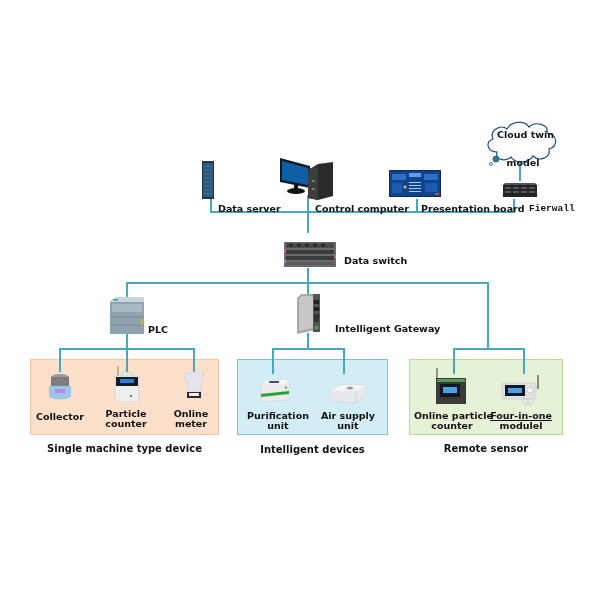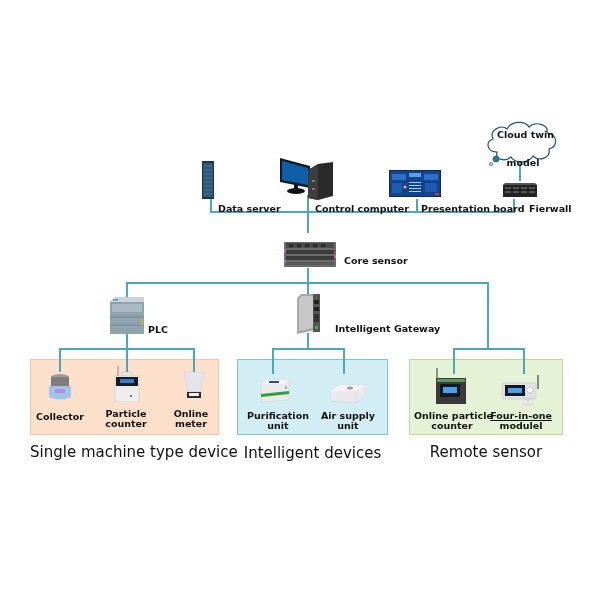--- a/index.html
+++ b/index.html
@@ -3,21 +3,21 @@
 <meta charset="utf-8">
 <style>
   html, body { margin: 0; padding: 0; background: #ffffff; }
   body { width: 600px; height: 600px; position: relative; overflow: hidden;
          font-family: "DejaVu Sans", sans-serif; }
   .abs { position: absolute; }
   .lbl { position: absolute; font-size: 9.5px; font-weight: bold; color: #111; white-space: nowrap; line-height: 11px; }
   .lbl.c { text-align: center; }
   .line { position: absolute; background: #4ba7bb; }
   .group-box { position: absolute; box-sizing: border-box; }
-  .group-title { position: absolute; font-size: 15px; font-weight: normal; color: #111; text-align: center; white-space: nowrap; }
+  .group-title { position: absolute; font-size: 10px; font-weight: bold; color: #111; text-align: center; white-space: nowrap; }
   svg { display: block; }
 </style>
 </head>
 <body>
 
 <div class="group-box" style="left:30px;top:359px;width:189px;height:76px;background:#fde0cc;border:1px solid #f6c3a3;"></div>
 <div class="group-box" style="left:237px;top:359px;width:151px;height:76px;background:#d3edf4;border:1px solid #7cc3d8;"></div>
 <div class="group-box" style="left:409px;top:359px;width:154px;height:76px;background:#e6f2d6;border:1px solid #bcd99a;"></div>
 
 <div class="line" style="left: 210px; top: 211px; width: 305px; height: 1.5px; background: rgb(75, 167, 187);"></div>
@@ -119,42 +119,42 @@
         <rect x="10" y="7" width="6" height="2"></rect>
         <rect x="18" y="7" width="6" height="2"></rect>
         <rect x="26" y="7" width="6" height="2"></rect>
     <rect x="2" y="11" width="6" height="2"></rect>
         <rect x="10" y="11" width="6" height="2"></rect>
         <rect x="18" y="11" width="6" height="2"></rect>
         <rect x="26" y="11" width="6" height="2"></rect>
       </g>
   </svg>
 </div>
-<div class="lbl" style="left:529px;top:203px;">Fierwall</div>
+<div class="lbl" style="left:529px;top:203px;font-family:Liberation Mono, monospace;">Fierwall</div>
 
 <div class="abs" style="left:284px;top:240px;">
   <svg width="52" height="27" viewBox="0 0 52 27">
     <rect x="0" y="2" width="52" height="25" fill="#6b6b6b"></rect>
     <rect x="2" y="3" width="48" height="5" fill="#4a4a4a"></rect>
     <g fill="#2a2a2a">
         <rect x="5" y="4" width="4" height="3"></rect>
         <rect x="13" y="4" width="4" height="3"></rect>
         <rect x="21" y="4" width="4" height="3"></rect>
         <rect x="29" y="4" width="4" height="3"></rect>
         <rect x="37" y="4" width="4" height="3"></rect>
       </g>
     <rect x="2" y="10" width="48" height="4" fill="#3c3c3c"></rect>
     <rect x="2" y="16" width="48" height="4" fill="#3c3c3c"></rect>
     <rect x="2" y="22" width="48" height="3" fill="#5a5a5a"></rect>
     <rect x="0" y="9" width="2" height="3" fill="#d85fb5"></rect>
     <rect x="50" y="15" width="2" height="3" fill="#d85fb5"></rect>
     <rect x="0" y="20" width="2" height="3" fill="#9a7fd9"></rect>
   </svg>
 </div>
-<div class="lbl" style="left:344px;top:255px;">Core sensor</div>
+<div class="lbl" style="left:344px;top:255px;">Data switch</div>
 
 <div class="abs" style="left:108px;top:297px;">
   <svg width="38" height="37" viewBox="0 0 38 37">
     <polygon points="2,4 8,0 36,0 36,5 2,5" fill="#c9d3da"></polygon>
     <rect x="2" y="5" width="34" height="32" fill="#8fa3af"></rect>
     <rect x="4" y="7" width="30" height="8" fill="#aab9c2"></rect>
     <line x1="2" y1="20" x2="36" y2="20" stroke="#6f838f" stroke-width="0.8"></line>
     <line x1="2" y1="28" x2="36" y2="28" stroke="#6f838f" stroke-width="0.8"></line>
     <rect x="5" y="2" width="5" height="1.5" fill="#35a3b8"></rect>
     <rect x="33" y="22" width="2" height="6" fill="#c9b22d"></rect>

